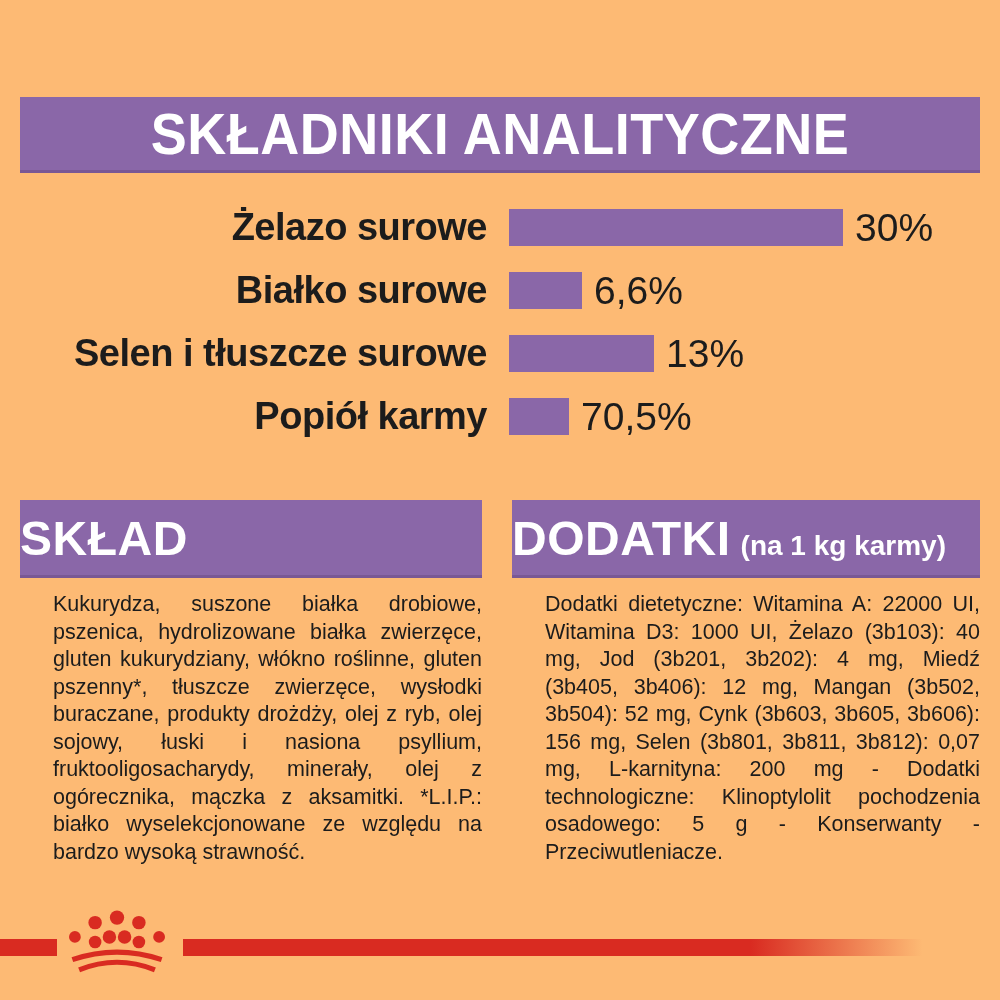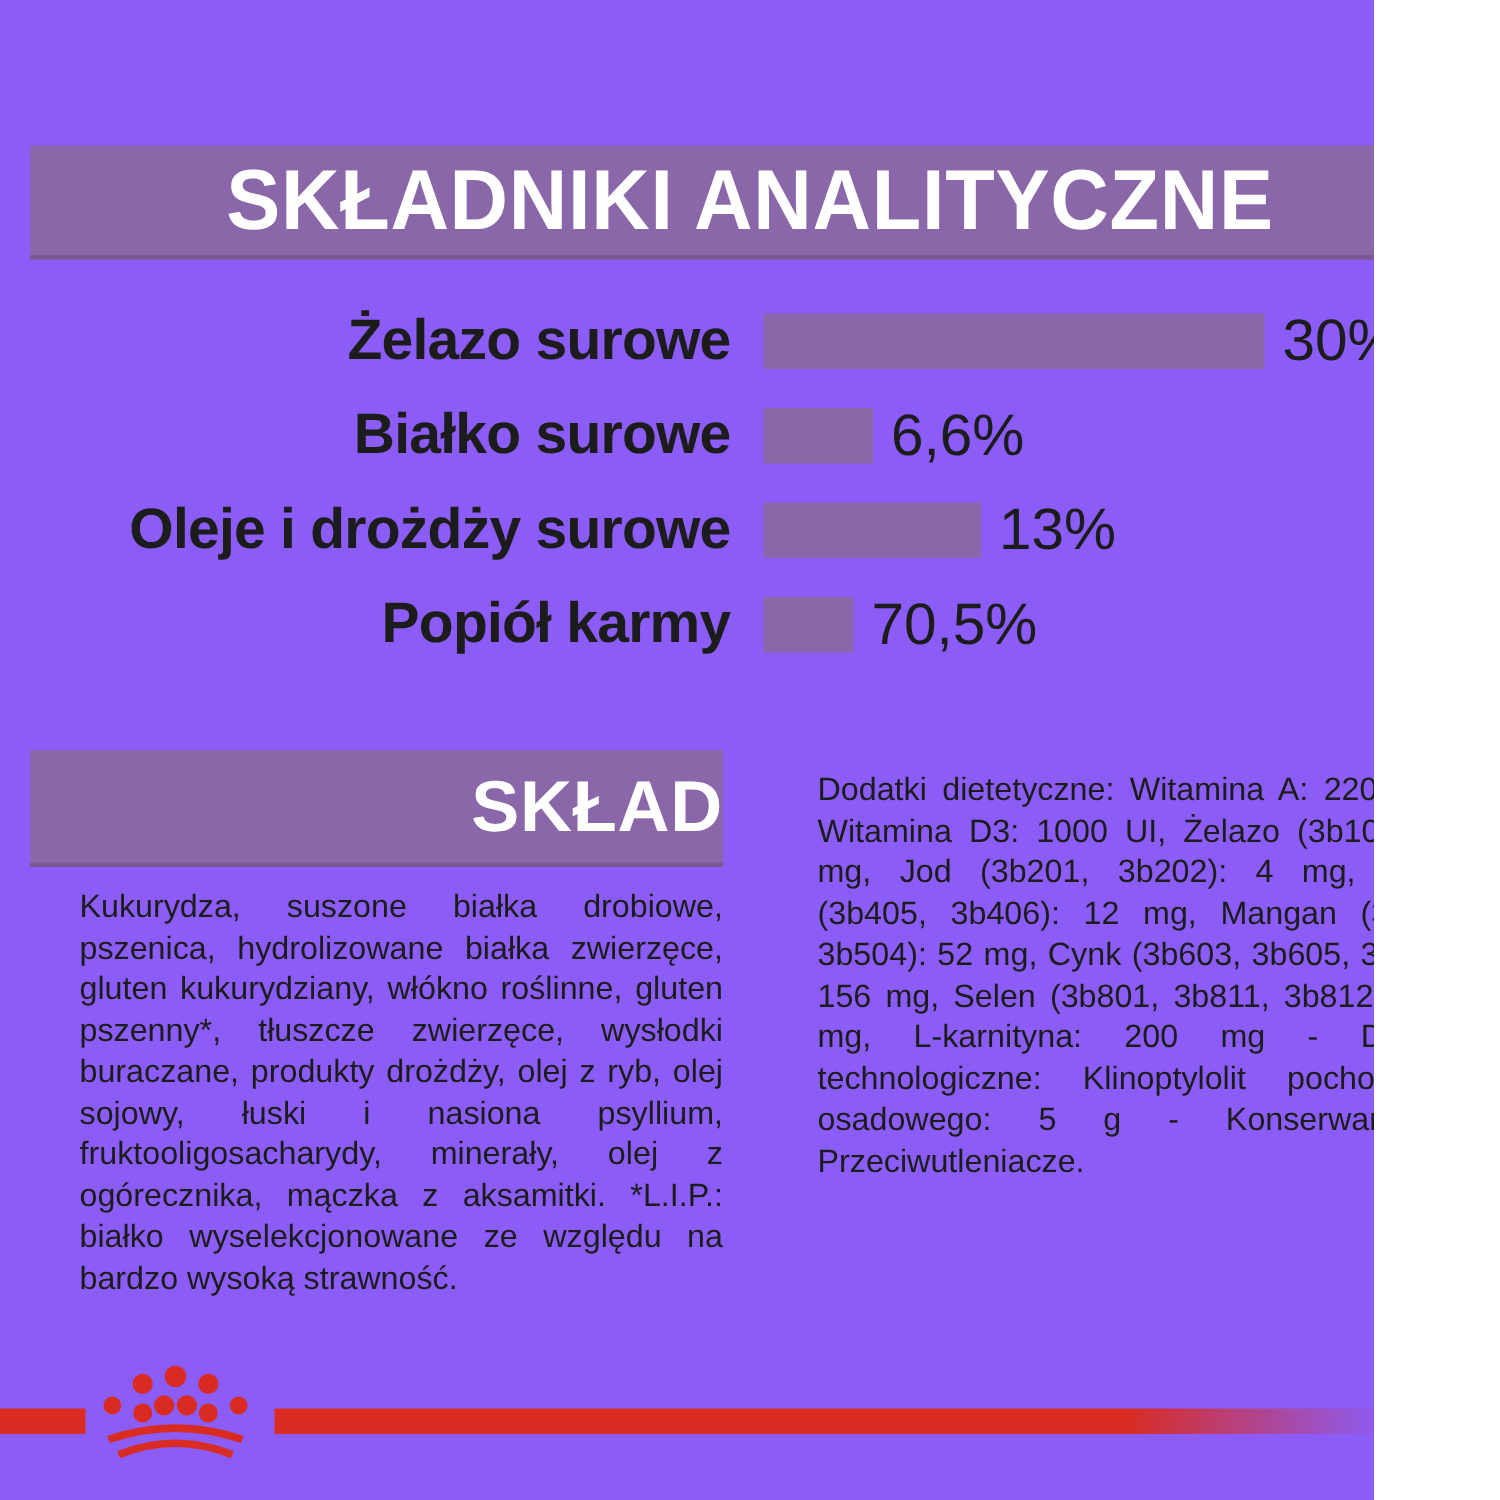--- a/index.html
+++ b/index.html
@@ -1,19 +1,19 @@
 <!DOCTYPE html>
 <html><head>
 <meta charset="utf-8">
 <style>
   html,body{margin:0;padding:0;}
   .page{
     position:relative;
-    width:916px;height:1000px;
-    background:#8b5cf6;
+    width:1000px;height:1000px;
+    background:#fdba74;
     overflow:hidden;
     font-family:"Liberation Sans","DejaVu Sans",sans-serif;
     color:#1c1c1c;
   }
   
   .main-header{
     position:absolute;left:20px;top:97px;width:960px;height:76px;
     background:#8a67a8;
     border-bottom:3px solid #7a5894;
     display:flex;align-items:center;justify-content:center;
@@ -36,21 +36,21 @@
   }
   .chart-value{
     font-size:39px;font-weight:normal;margin-left:12px;white-space:nowrap;
   }
   
   .col{position:absolute;top:500px;}
   .col-left{left:20px;width:462px;}
   .col-right{left:512px;width:468px;}
   .section-header{
     height:78px;background:#8a67a8;border-bottom:3px solid #7a5894;
-    display:flex;align-items:baseline;justify-content:flex-end;
+    display:flex;align-items:baseline;justify-content:flex-start;
     box-sizing:border-box;padding-top:12px;
   }
   .section-header .s-title{
     color:#ffffff;font-size:48px;font-weight:bold;letter-spacing:0.5px;line-height:54px;
   }
   .section-header .s-sub{
     color:#ffffff;font-size:28px;font-weight:bold;margin-left:10px;
   }
   .body-text{
     margin-top:13px;
@@ -85,39 +85,43 @@
         <span class="chart-label">Żelazo surowe</span>
         <div class="chart-bar" style="width: 334px; background: rgb(138, 103, 168);"></div>
         <span class="chart-value">30%</span>
       </div>
       <div class="chart-row">
         <span class="chart-label">Białko surowe</span>
         <div class="chart-bar" style="width: 73px; background: rgb(138, 103, 168);"></div>
         <span class="chart-value">6,6%</span>
       </div>
       <div class="chart-row">
-        <span class="chart-label">Oleje i drożdży surowe</span>
+        <span class="chart-label">Selen i tłuszcze surowe</span>
         <div class="chart-bar" style="width: 145px; background: rgb(138, 103, 168);"></div>
         <span class="chart-value">13%</span>
       </div>
       <div class="chart-row">
         <span class="chart-label">Popiół karmy</span>
         <div class="chart-bar" style="width: 60px; background: rgb(138, 103, 168);"></div>
         <span class="chart-value">70,5%</span>
       </div>
     </div>
 
   <div class="col col-left">
     <div class="section-header">
       <span class="s-title">SKŁAD</span>
     </div>
     <div class="body-text">Kukurydza, suszone białka drobiowe, pszenica, hydrolizowane białka zwierzęce, gluten kukurydziany, włókno roślinne, gluten pszenny*, tłuszcze zwierzęce, wysłodki buraczane, produkty drożdży, olej z ryb, olej sojowy, łuski i nasiona psyllium, fruktooligosacharydy, minerały, olej z ogórecznika, mączka z aksamitki. *L.I.P.: białko wyselekcjonowane ze względu na bardzo wysoką strawność.</div>
   </div>
 
   <div class="col col-right">
+    <div class="section-header">
+      <span class="s-title">DODATKI</span>
+      <span class="s-sub">(na 1 kg karmy)</span>
+    </div>
     <div class="body-text">Dodatki dietetyczne: Witamina A: 22000 UI, Witamina D3: 1000 UI, Żelazo (3b103): 40 mg, Jod (3b201, 3b202): 4 mg, Miedź (3b405, 3b406): 12 mg, Mangan (3b502, 3b504): 52 mg, Cynk (3b603, 3b605, 3b606): 156 mg, Selen (3b801, 3b811, 3b812): 0,07 mg, L-karnityna: 200 mg - Dodatki technologiczne: Klinoptylolit pochodzenia osadowego: 5 g - Konserwanty - Przeciwutleniacze.</div>
   </div>
 
   <div class="band-seg1"></div>
   <div class="band-seg2"></div>
 
   <svg class="crown" viewBox="0 0 120 76" xmlns="http://www.w3.org/2000/svg">
     <g fill="#d92b21">
       <circle cx="10" cy="32" r="7"></circle>
       <circle cx="34" cy="15" r="8"></circle>

